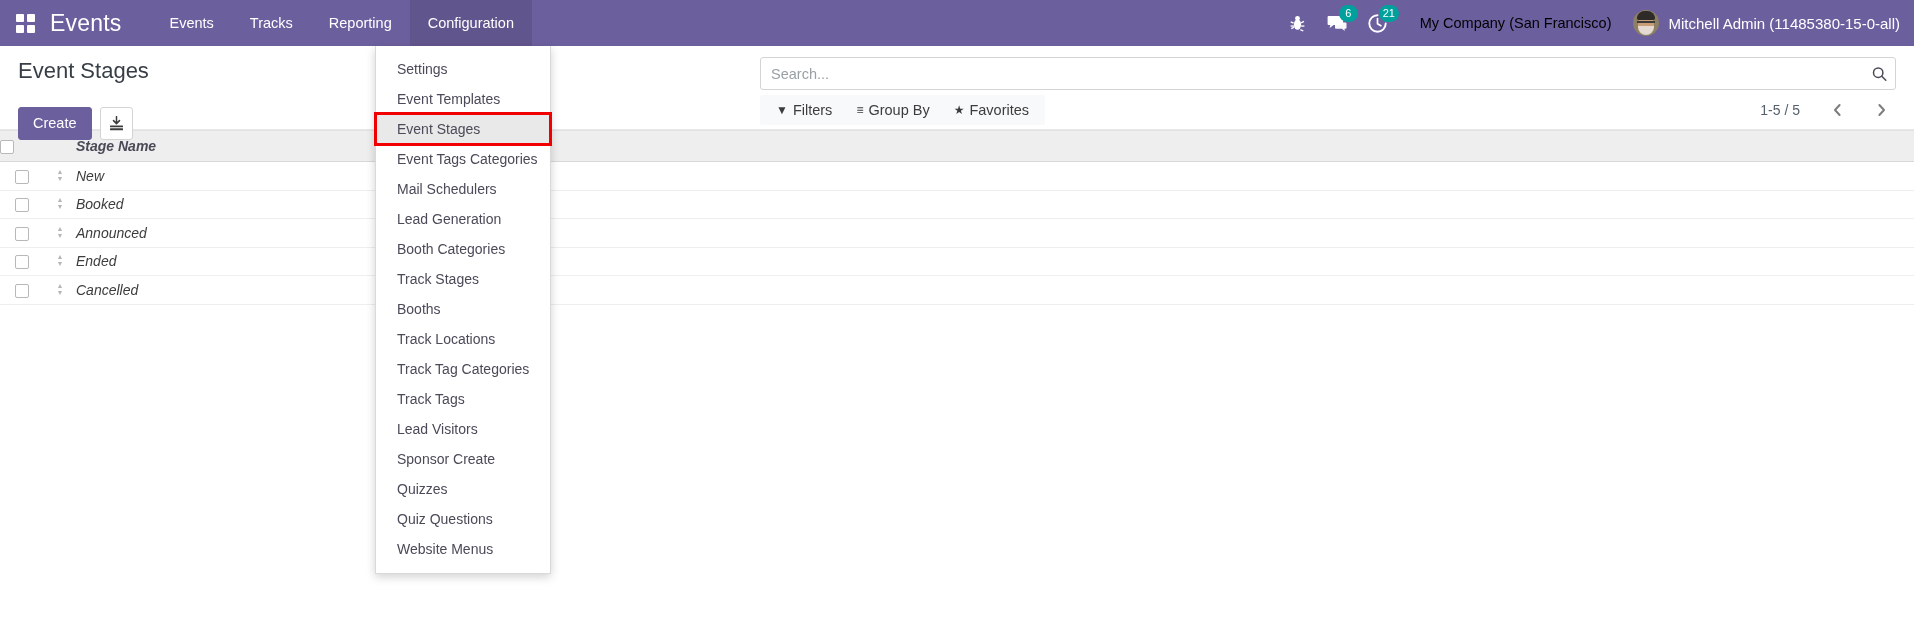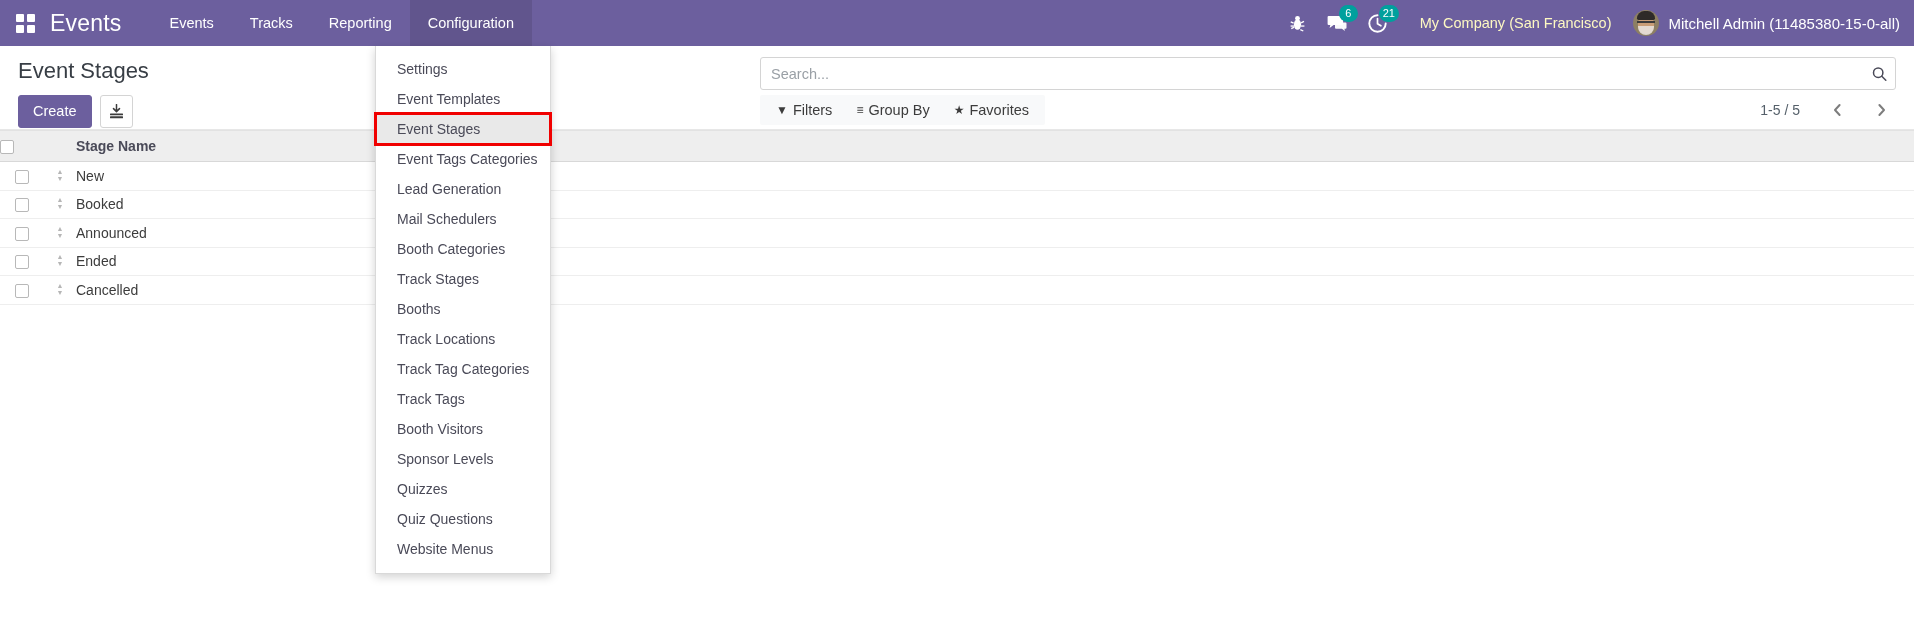--- a/index.html
+++ b/index.html
@@ -93,21 +93,21 @@
     color: #ffffff;
     font-size: 11px;
     line-height: 17px;
     text-align: center;
     border-radius: 9px;
     font-weight: 400;
   }
 
   .company-name {
     font-size: 14.5px;
-    color: #fef9c3;
+    color: #000000;
     padding: 0 14px 0 22px;
     cursor: pointer;
     white-space: nowrap;
     text-align: right;
   }
 
   .user-menu {
     display: flex;
     align-items: center;
     gap: 9px;
@@ -181,21 +181,21 @@
 
   .cp-left { position: absolute; left: 18px; top: 0; }
   .page-title {
     font-size: 22px;
     color: #383E45;
     font-weight: 400;
     padding-top: 11px;
     line-height: 28px;
   }
 
-  .btn-row { display: flex; align-items: center; gap: 8px; margin-top: 10px; }
+  .btn-row { display: flex; align-items: center; gap: 8px; margin-top: 22px; }
   .btn-create {
     background: #6C5F9E;
     border: 1px solid #6C5F9E;
     color: #ffffff;
     font-size: 14.5px;
     padding: 6px 14px 7px 14px;
     border-radius: 3px;
     cursor: pointer;
     line-height: 18px;
     font-family: "Liberation Sans", sans-serif;
@@ -301,21 +301,21 @@
     border-top: 1px solid #e2e2e2;
     height: 31px;
     text-align: left;
     font-size: 14px;
     font-weight: bold;
     color: #4a4a58;
     padding: 0;
   }
   th.col-check, td.col-check { width: 44px; text-align: center; padding: 0; }
   th.col-handle, td.col-handle { width: 32px; text-align: center; padding: 0; }
-  th.col-name, td.col-name { padding-left: 8px; }
+  th.col-name, td.col-name { padding-left: 8px; font-style: italic; }
 
   table.olist tbody td {
     height: 28.5px;
     border-bottom: 1px solid #eeeeee;
     font-size: 14px;
     color: #3c3c3c;
     padding: 0;
     vertical-align: middle;
   }
 
@@ -508,27 +508,27 @@
       </tbody>
   </table>
 </div>
 
 <div class="dropdown">
   <div id="dd-body">
       <div class="dd-item">Settings</div>
       <div class="dd-item">Event Templates</div>
       <div class="dd-item hilite">Event Stages</div>
       <div class="dd-item">Event Tags Categories</div>
+      <div class="dd-item">Mail Schedulers</div>
       <div class="dd-item">Lead Generation</div>
-      <div class="dd-item">Mail Schedulers</div>
       <div class="dd-item">Booth Categories</div>
       <div class="dd-item">Track Stages</div>
       <div class="dd-item">Booths</div>
       <div class="dd-item">Track Locations</div>
       <div class="dd-item">Track Tag Categories</div>
       <div class="dd-item">Track Tags</div>
-      <div class="dd-item">Booth Visitors</div>
-      <div class="dd-item">Sponsor Levels</div>
+      <div class="dd-item">Lead Visitors</div>
+      <div class="dd-item">Sponsor Create</div>
       <div class="dd-item">Quizzes</div>
       <div class="dd-item">Quiz Questions</div>
       <div class="dd-item">Website Menus</div>
     </div>
 </div>
 
 </body></html>

